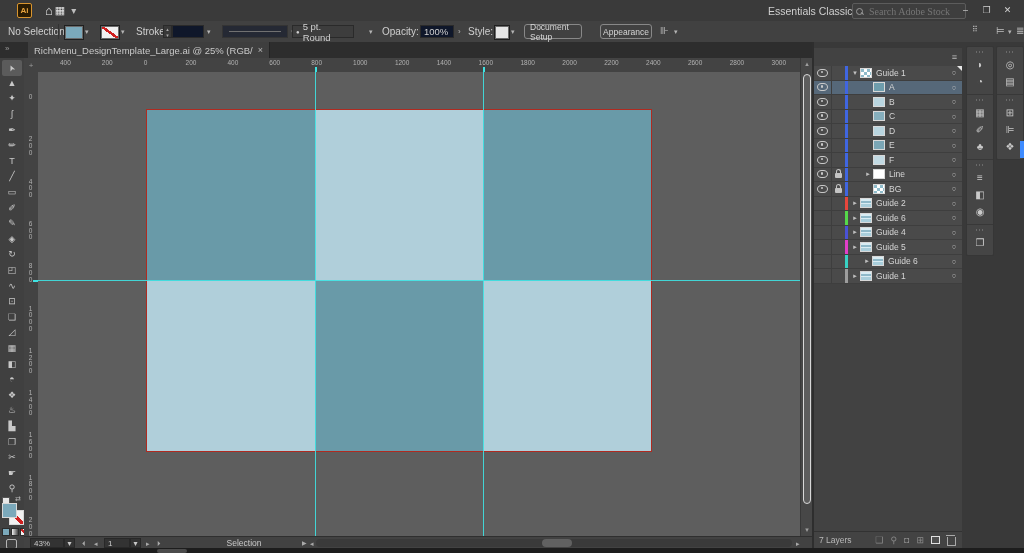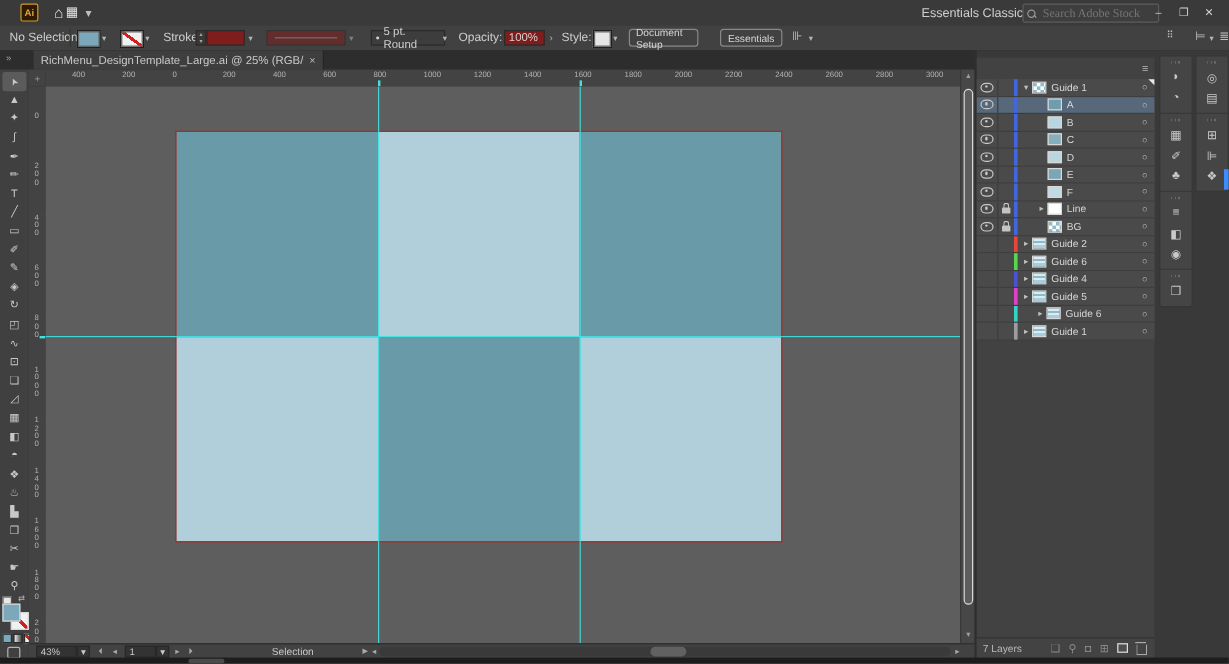--- a/index.html
+++ b/index.html
@@ -30,21 +30,21 @@
   #winbtns{position:absolute;right:6px;top:0;height:20px;display:flex;align-items:center;gap:0}
   .winbtn{color:#d2d2d2;font-size:9px;width:21px;text-align:center}
 
   
   #controlbar{position:absolute;left:0;top:21px;width:1024px;height:21px;background:#414141;
               border-bottom:1px solid #2b2b2b}
   .cb-label{position:absolute;top:5px;color:#cfcfcf;font-size:10px}
   .cb-chev{position:absolute;top:7px;color:#b5b5b5;font-size:7px}
   .swatch{position:absolute;top:4px;width:18px;height:13px;border:1px solid #1f1f1f;box-shadow:0 0 0 1px #6a6a6a inset}
   .none-slash{background:#f1f1f1;background-image:linear-gradient(to top right,transparent 44%,#cf2020 44%,#cf2020 56%,transparent 56%)}
-  .cb-box{position:absolute;top:4px;height:13px;background:#7f1d1d;border:1px solid #2a2a2a;color:#d0d0d0;
+  .cb-box{position:absolute;top:4px;height:13px;background:#0f172a;border:1px solid #2a2a2a;color:#d0d0d0;
           font-size:9.5px;display:flex;align-items:center;padding:0 3px;box-sizing:border-box}
   .stepper{position:absolute;top:4px;width:9px;height:13px;background:#383838;border:1px solid #2a2a2a;
            color:#a8a8a8;font-size:5px;line-height:6px;text-align:center;box-sizing:border-box}
   .cb-btn{position:absolute;top:3px;height:15px;border:1px solid #888;border-radius:3px;color:#d6d6d6;
           font-size:8.5px;display:flex;align-items:center;justify-content:center;box-sizing:border-box;padding:0 5px}
   .cb-icon{position:absolute;top:5px;color:#c0c0c0;font-size:10px;line-height:1}
   .wide-combo{opacity:.55}
   .wide-combo .profile{width:52px;height:1px;background:#999;margin:auto}
 
   
@@ -198,33 +198,33 @@
   <span class="swatch none-slash" style="left:100px"></span>
   <span class="cb-chev" style="left:121px">▾</span>
   <span class="cb-label" style="left:136px">Stroke:</span>
   <span class="stepper" style="left:163px">▴<br>▾</span>
   <span class="cb-box" style="left:172px;width:32px"></span>
   <span class="cb-chev" style="left:207px">▾</span>
   <span class="cb-box wide-combo" style="left:222px;width:66px">
       <span class="profile"></span>
     </span>
   <span class="cb-chev" style="left:291px;opacity:.55">▾</span>
-  <span class="cb-box" style="left:309px;width:62px;background:#3d3d3d">
+  <span class="cb-box" style="left:292px;width:62px;background:#3d3d3d">
     <span style="font-size:6px;margin-right:3px">●</span>
     <span>5 pt. Round</span>
   </span>
   <span class="cb-chev" style="left:369px">▾</span>
   <span class="cb-label" style="left:382px">Opacity:</span>
   <span class="cb-box" style="left:420px;width:34px">100%</span>
   <span class="cb-chev" style="left:458px;font-size:8px;top:6px">›</span>
   <span class="cb-label" style="left:468px">Style:</span>
   <span class="swatch" style="left:494px;width:14px;background:#e6e6e6"></span>
   <span class="cb-chev" style="left:511px">▾</span>
   <span class="cb-btn" style="left:524px;width:58px">Document Setup</span>
-  <span class="cb-btn" style="left:600px;width:52px">Essentials</span>
+  <span class="cb-btn" style="left:600px;width:52px">Appearance</span>
   <span class="cb-icon" style="left:660px">⊪</span>
   <span class="cb-chev" style="left:674px">▾</span>
   <span class="cb-icon" style="left:972px;font-size:8px">⠿</span>
   <span class="cb-icon" style="left:996px">⊨</span>
   <span class="cb-chev" style="left:1008px">▾</span>
   <span class="cb-icon" style="left:1016px">≣</span>
 </div>
 
 <div id="tabstrip">
   <span id="collapse">»</span>

